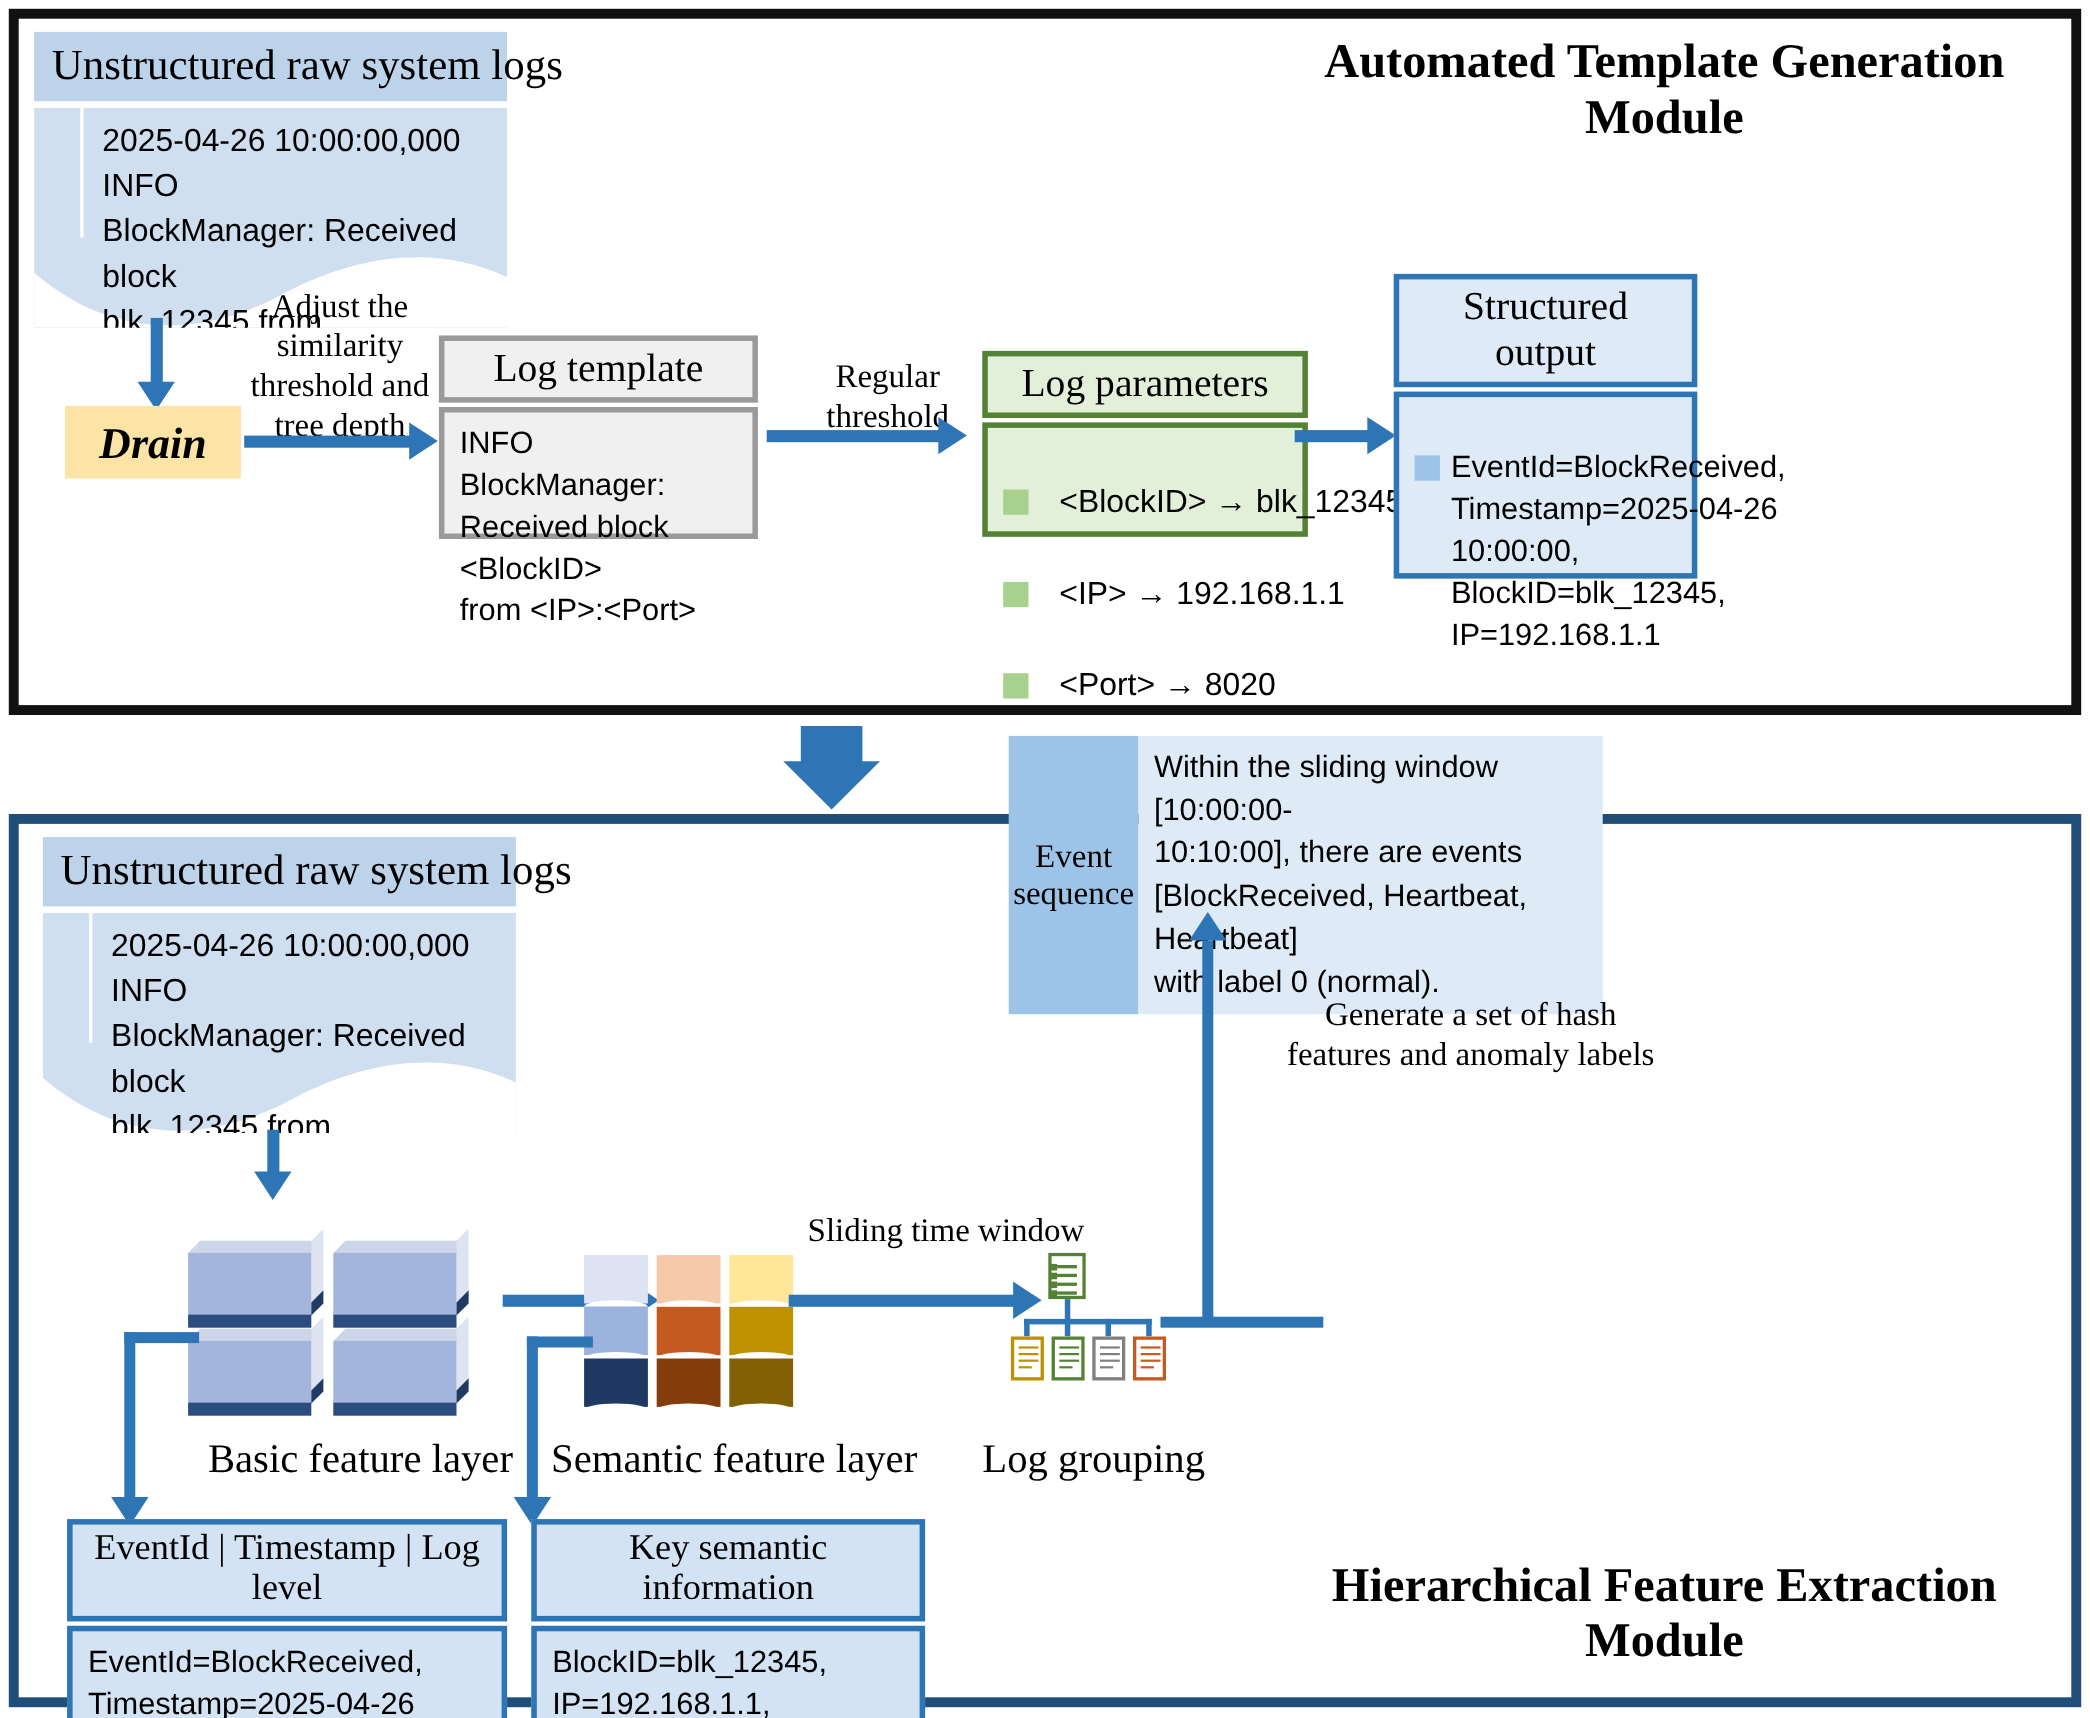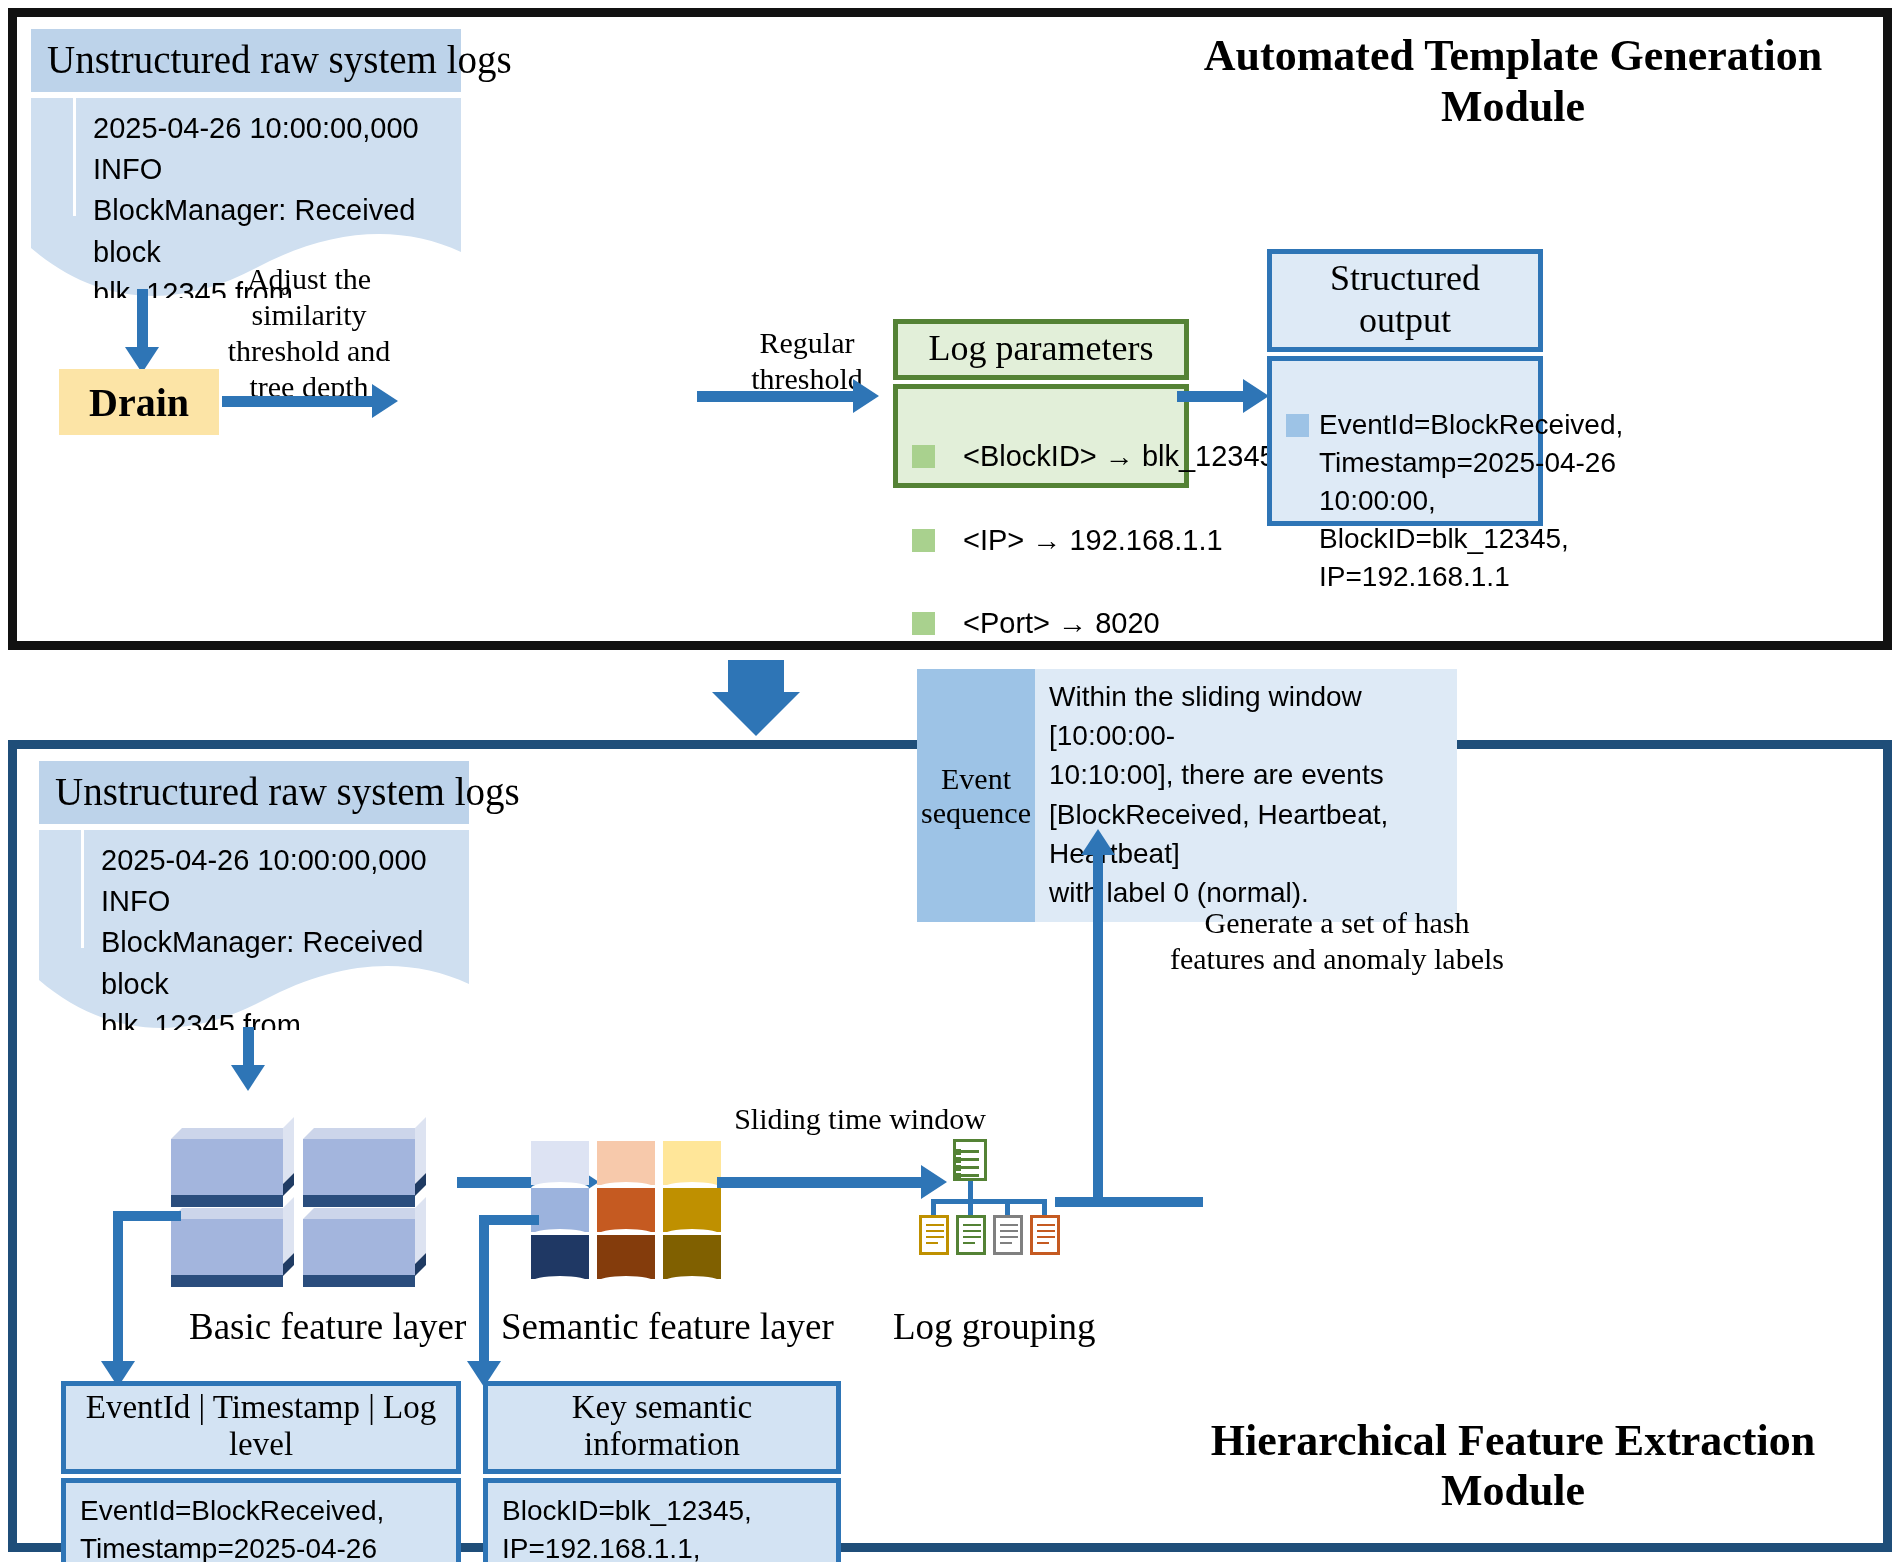--- a/index.html
+++ b/index.html
@@ -136,21 +136,21 @@
     color:#000;
     white-space:pre-line;
   }
   .drain {
     position:absolute;
     background:#fce4a6;
     font-family:"Liberation Serif", serif;
     font-weight:bold;
     font-size:40px;
     color:#000;
-    display:flex; align-items:center; justify-content:center;
+    display:flex; align-items:center; justify-content:center;font-style:italic;
   }
   .big-down {
     position:absolute;
   }
   .big-down .stem { position:absolute; background:#2e75b6; }
   .big-down .tip {
     position:absolute; width:0; height:0;
     border-left:44px solid transparent;
     border-right:44px solid transparent;
     border-top:44px solid #2e75b6;
@@ -219,20 +219,26 @@
   <div class="drain" style="left:42px; top:352px; width:160px; height:66px;">Drain</div>
 
   <div class="edge-label" style="left:192px; top:244px; width:200px;">Adjust the
 similarity
 threshold and
 tree depth</div>
 
   <div class="arrow-h" style="left:205px; top:379px; width:155px; height:11px;"></div>
   <div class="ahead-r" style="left:355px; top:367px;"></div>
 
+  <div class="fbox gray" style="left:382px; top:288px; width:290px;">
+    <div class="fb-head">Log template</div>
+    <div class="fb-body" style="margin-top:4px; border-top:5px solid #9a9a9a; height:120px;">INFO BlockManager:
+Received block &lt;BlockID&gt;
+from &lt;IP&gt;:&lt;Port&gt;</div>
+  </div>
 
   <div class="edge-label" style="left:700px; top:308px; width:180px;">Regular
 threshold</div>
 
   <div class="arrow-h" style="left:680px; top:374px; width:160px; height:11px;"></div>
   <div class="ahead-r" style="left:836px; top:362px;"></div>
 
   <div class="fbox green" style="left:856px; top:302px; width:296px;margin-left:20px;">
     <div class="fb-head">Log parameters</div>
     <ul class="fb-body plist" style="margin-top:4px; border-top:5px solid #548235; height:104px;">

